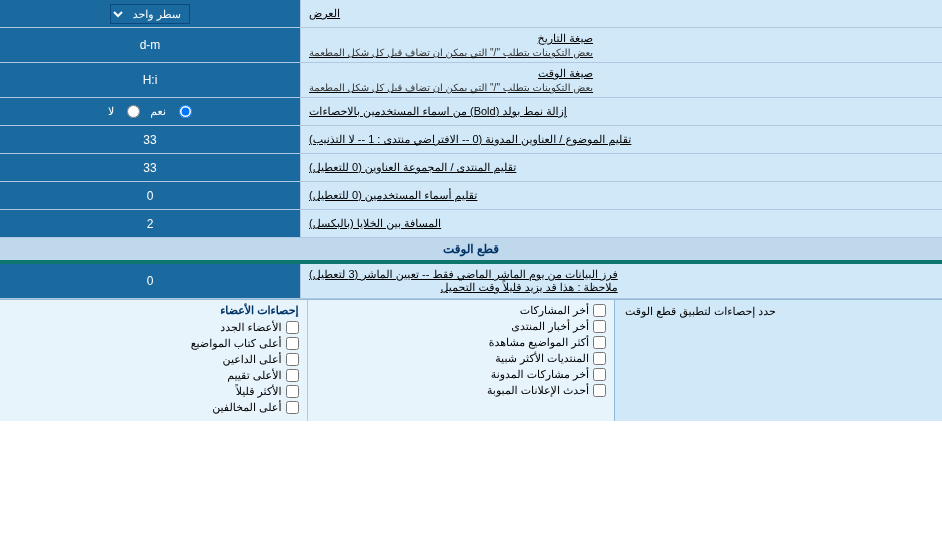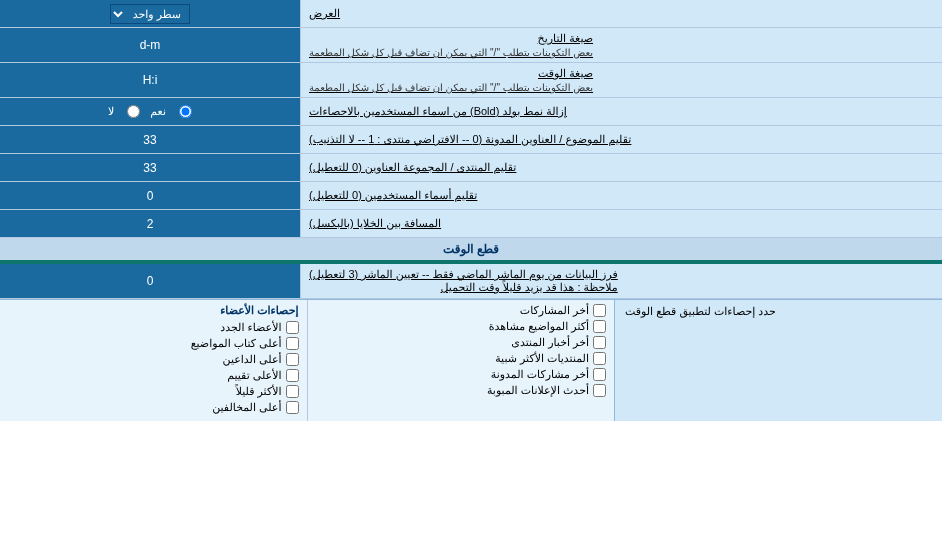--- a/index.html
+++ b/index.html
@@ -258,25 +258,25 @@
 
     <div class="checkbox-cols">
 
       <div class="checkbox-col">
         <div class="checkbox-item">
           <input type="checkbox" style="">
           <span>أخر المشاركات</span>
         </div>
         <div class="checkbox-item">
           <input type="checkbox" style="">
+          <span>أخر أخبار المنتدى</span>
+        </div>
+        <div class="checkbox-item">
+          <input type="checkbox" style="">
           <span>أكثر المواضيع مشاهدة</span>
-        </div>
-        <div class="checkbox-item">
-          <input type="checkbox" style="">
-          <span>أخر أخبار المنتدى</span>
         </div>
         <div class="checkbox-item">
           <input type="checkbox" style="">
           <span>المنتديات الأكثر شبية</span>
         </div>
         <div class="checkbox-item">
           <input type="checkbox" style="">
           <span>أخر مشاركات المدونة</span>
         </div>
         <div class="checkbox-item">

